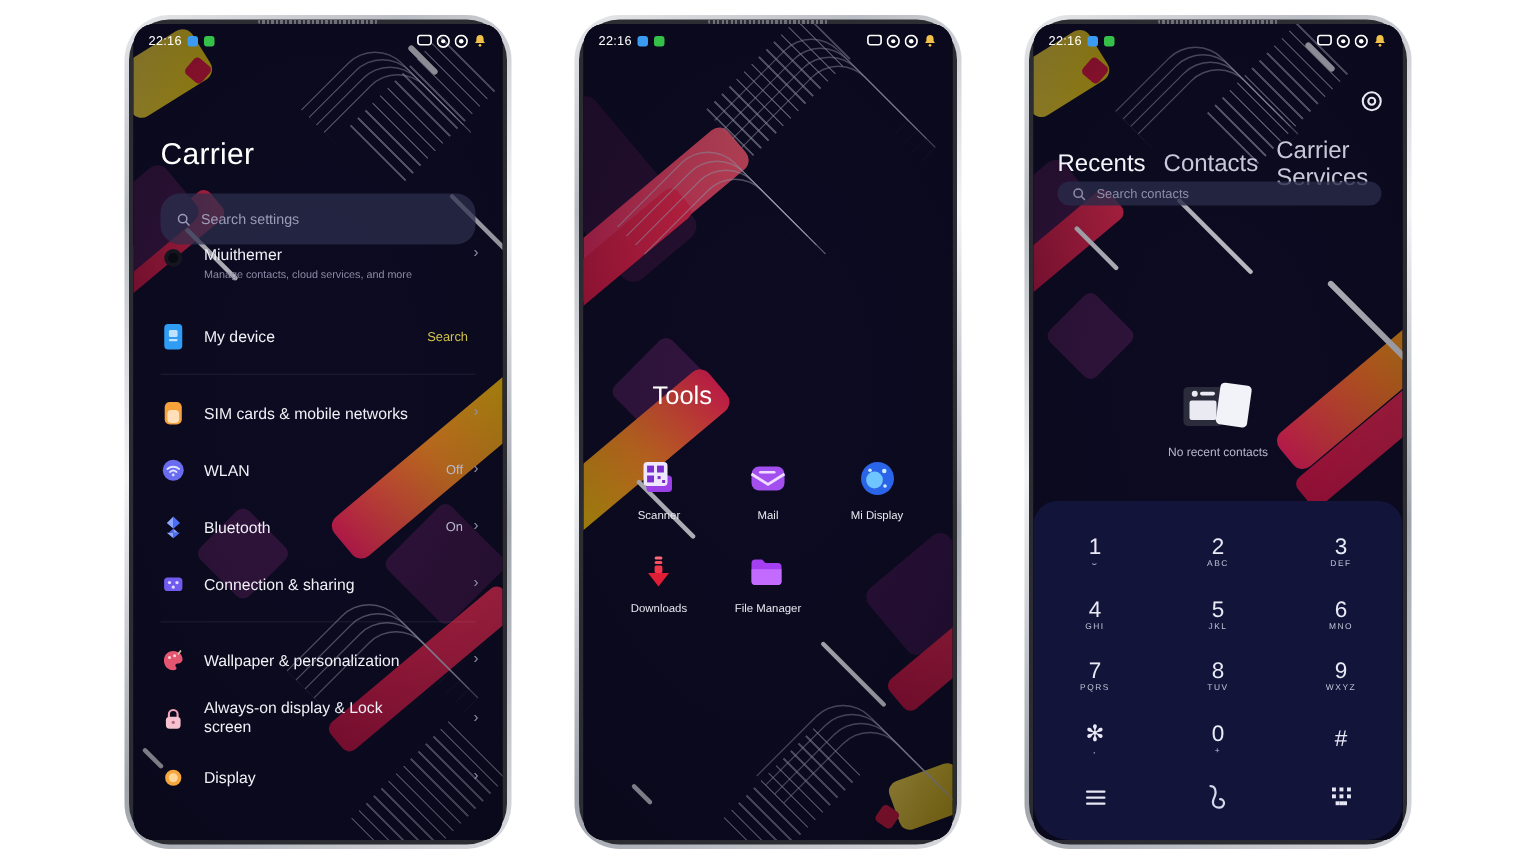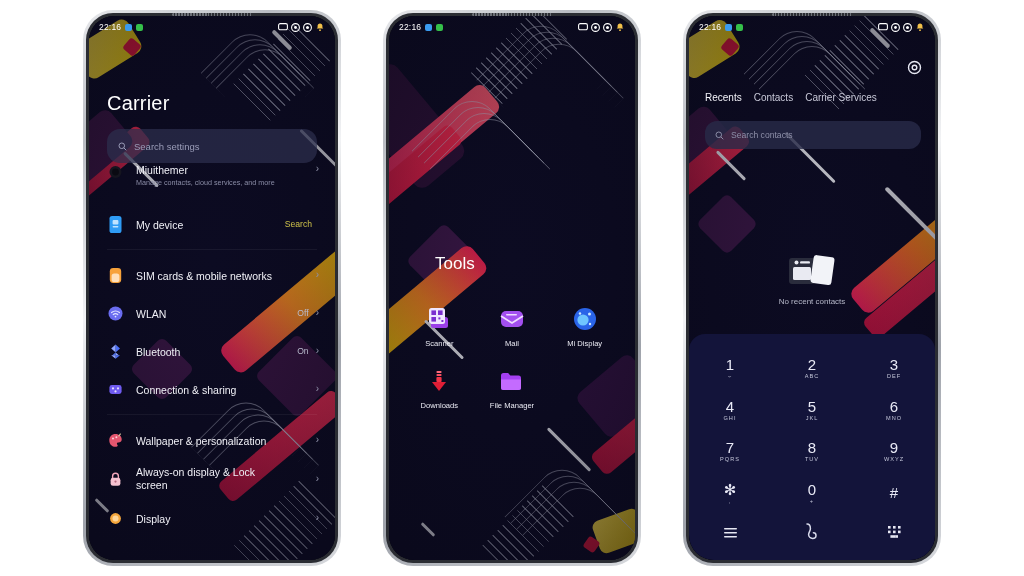--- a/index.html
+++ b/index.html
@@ -15,21 +15,21 @@
   .frame {
     position:absolute; inset:0; border-radius:30px;
     background:linear-gradient(145deg,#e8e9ec 0%,#b9bcc2 18%,#f2f3f5 42%,#9fa3ab 70%,#d8dade 100%);
     padding:4px;
   }
   .frame-inner {
     position:absolute; inset:3px; border-radius:27px;
     background:#2b2d33; padding:3px;
   }
   .screen {
-    position:absolute; inset:3px; border-radius:25px; overflow:hidden;
+    position:absolute; inset:3px; border-radius:14px; overflow:hidden;
     background:#000000;
   }
   .speaker {
     position:absolute; top:3px; left:50%; transform:translateX(-50%);
     width:80px; height:3px; border-radius:2px; z-index:40;
     background:repeating-linear-gradient(90deg,#6d7078 0 1.5px, transparent 1.5px 3px);
   }
 
   
   .wall { position:absolute; inset:0; overflow:hidden; background:#0c0b22; }
@@ -90,25 +90,25 @@
     display:grid; grid-template-columns:repeat(3,1fr); row-gap:18px;
   }
   .app { display:flex; flex-direction:column; align-items:center; gap:5px; }
   .app .glyph { width:30px; height:30px; }
   .app .name { font-size:7.6px; color:#e9e9f2; text-align:center; line-height:9.2px; max-width:58px; }
 
   
   .gear { position:absolute; right:13px; top:44px; z-index:25; }
   .tabs {
     position:absolute; left:16px; right:12px; top:76px; z-index:20;
-    display:flex; align-items:center; gap:12px; font-size:10px; color:#c8c9d8;
+    display:flex; align-items:center; gap:12px; font-size:16px; color:#c8c9d8;
   }
   .tabs .tab.active { color:#f4f4fa; }
   .dial-search {
-    position:absolute; left:16px; right:14px; top:105px; height:28px; z-index:20;
+    position:absolute; left:16px; right:14px; top:105px; height:16px; z-index:20;
     background:rgba(40,42,72,.80); border-radius:12px;
     display:flex; align-items:center; gap:7px; padding:0 10px;
     font-size:8.6px; color:#8d8fa8;
   }
   .empty {
     position:absolute; left:0; right:0; top:235px; z-index:20;
     display:flex; flex-direction:column; align-items:center; gap:6px;
   }
   .empty .cap { font-size:8px; color:#b6b8c9; }
   .keypad {

